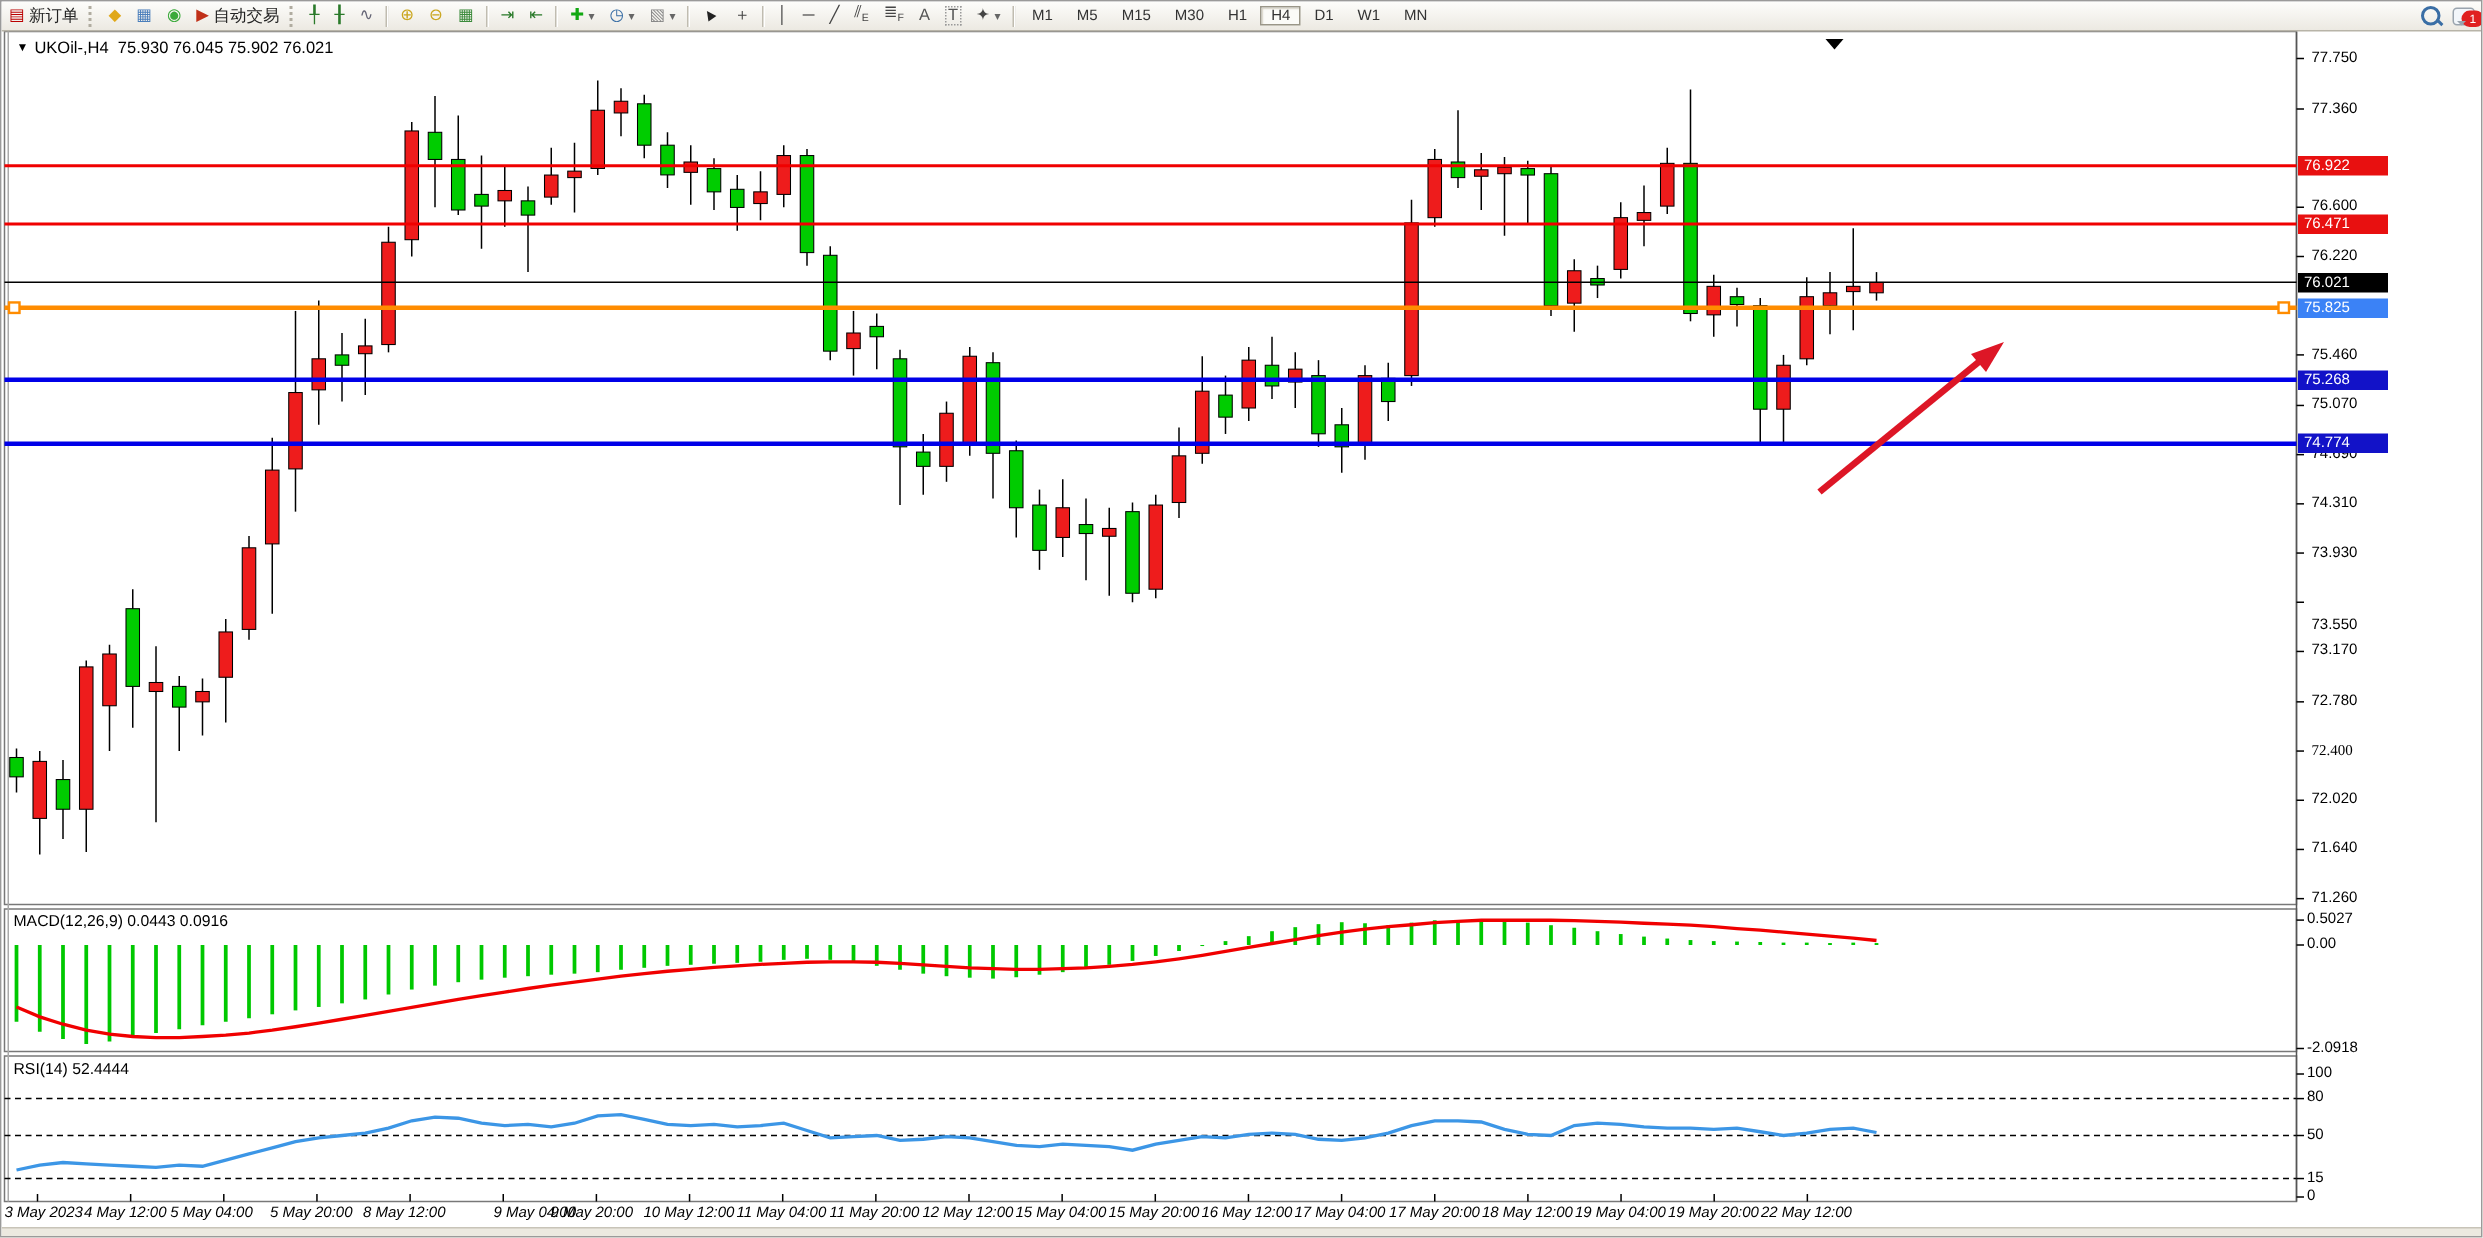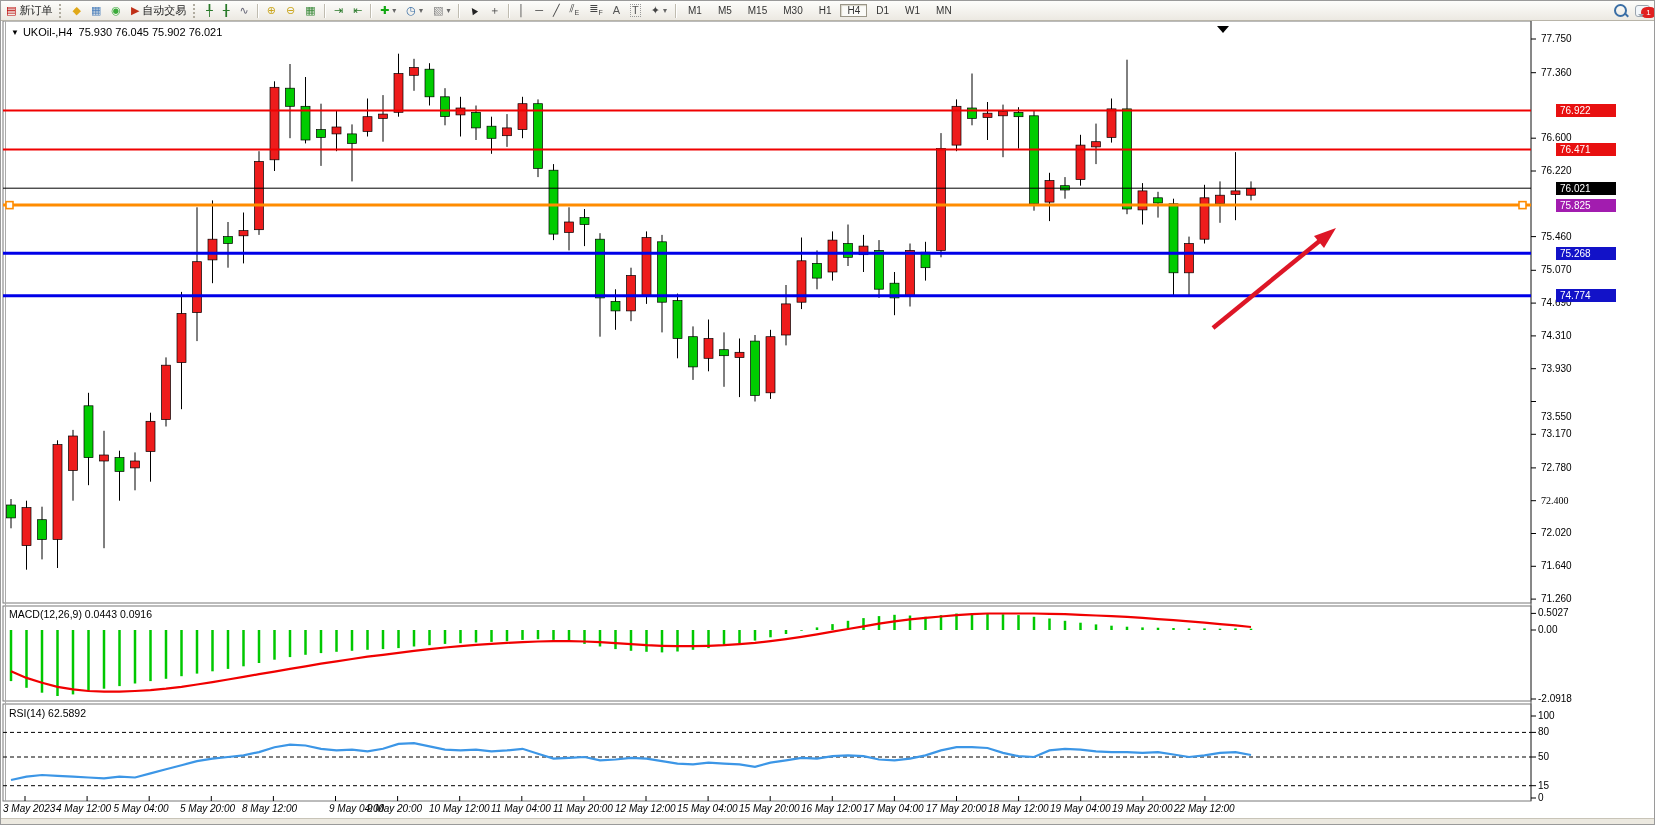--- a/index.html
+++ b/index.html
@@ -17,21 +17,21 @@
   .mag:after{content:"";position:absolute;left:8px;top:8px;width:5px;height:2px;background:#3a6ea5;transform:rotate(45deg);}
   .bubble{position:relative;width:13px;height:10px;border:1.5px solid #9aa4ae;border-radius:3px;background:#f2f6fa;}
   .bubble:after{content:"";position:absolute;left:2px;bottom:-4px;border:3px solid transparent;border-top-color:#9aa4ae;}
   .badge{position:absolute;top:1px;right:-7px;min-width:11px;height:11px;border-radius:6px;background:#e02020;color:#fff;font-size:8px;line-height:11px;text-align:center;padding:0 2px;}
   
   #chartarea{position:absolute;left:0;top:19px;width:1655px;height:806px;background:#ffffff;}
   #chartsvg{position:absolute;left:0;top:0;}
   #title{position:absolute;left:10px;top:6px;font-size:11px;color:#000;z-index:10;}
   #title .tri{font-size:8px;vertical-align:1px;margin-right:4px;}
   .plabel{position:absolute;left:1540px;font-size:10px;color:#000;}
-  .pbadge{position:absolute;left:1531px;width:56px;height:13px;font-size:10px;color:#fff;line-height:13px;padding-left:4px;margin-left:24px;}
+  .pbadge{position:absolute;left:1531px;width:56px;height:13px;font-size:10px;color:#fff;line-height:13px;padding-left:4px;}
   .mlabel{position:absolute;left:1537px;font-size:10px;color:#000;}
   .tlabel{position:absolute;top:783px;font-size:10px;color:#000;font-style:italic;}
   .panel-label{position:absolute;font-size:10.5px;color:#000;z-index:5;}
   #bottomstrip{position:absolute;left:0;top:798px;width:1655px;height:8px;background:#ece9e0;border-top:1px solid #c8c4b8;}
 </style>
 </head>
 <body>
 
 <div id="window">
 
@@ -133,21 +133,21 @@
       <span class="mag"></span>
       <span class="bubble">
           <span class="badge">1</span>
         </span>
     </span>
   </div>
 
   <div id="chartarea">
     <div id="title"><span class="tri">▼</span><span>UKOil-,H4</span>&nbsp;&nbsp;<span>75.930 76.045 75.902 76.021</span></div>
     <div class="panel-label" style="left:8px;top:588px;">MACD(12,26,9) 0.0443 0.0916</div>
-    <div class="panel-label" style="left:8px;top:687px;">RSI(14) 62.5892</div>
+    <div class="panel-label" style="left:8px;top:687px;">RSI(14) 52.4444</div>
     <svg id="chartsvg" width="1655" height="806">
         <rect x="2" y="1" width="1528" height="582" fill="#fff" stroke="#787878" stroke-width="1"></rect>
         <rect x="2" y="586" width="1528" height="95" fill="#fff" stroke="#787878" stroke-width="1"></rect>
         <rect x="2" y="684" width="1528" height="97" fill="#fff" stroke="#787878" stroke-width="1"></rect>
         <line x1="1530" y1="1" x2="1530" y2="781" stroke="#555" stroke-width="1"></line>
         <line x1="4.5" y1="1" x2="4.5" y2="781" stroke="#aaa" stroke-width="1"></line>
         <line x1="10" y1="479.0" x2="10" y2="508.3" stroke="#000000" stroke-width="1"></line>
         <rect x="5.5" y="485.0" width="9" height="12.9" fill="#00cc00" stroke="#000" stroke-width="0.7"></rect>
         <line x1="25.5" y1="480.7" x2="25.5" y2="549.7" stroke="#000000" stroke-width="1"></line>
         <rect x="21.0" y="487.6" width="9" height="38.0" fill="#ee1c1c" stroke="#000" stroke-width="0.7"></rect>
@@ -464,21 +464,21 @@
         <div class="plabel" style="top:375px;margin-top:16px;">73.550</div>
         <div class="plabel" style="top:408px;">73.170</div>
         <div class="plabel" style="top:442px;">72.780</div>
         <div class="plabel" style="top:475px;font-family:Liberation Serif, serif;">72.400</div>
         <div class="plabel" style="top:507px;">72.020</div>
         <div class="plabel" style="top:540px;">71.640</div>
         <div class="plabel" style="top:573px;">71.260</div>
         <div class="pbadge" style="top:84px;background:#e81010;">76.922</div>
         <div class="pbadge" style="top:123px;background:#e81010;">76.471</div>
         <div class="pbadge" style="top:162px;background:#000000;">76.021</div>
-        <div class="pbadge" style="top:179px;background:#a21caf;">75.825</div>
+        <div class="pbadge" style="top:179px;background:#3b82f6;">75.825</div>
         <div class="pbadge" style="top:227px;background:#1212c8;">75.268</div>
         <div class="pbadge" style="top:269px;background:#1212c8;">74.774</div>
         <div class="mlabel" style="top:587px;">0.5027</div>
         <div class="mlabel" style="top:604px;">0.00</div>
         <div class="mlabel" style="top:673px;">-2.0918</div>
         <div class="mlabel" style="top:690px;">100</div>
         <div class="mlabel" style="top:706px;">80</div>
         <div class="mlabel" style="top:731px;">50</div>
         <div class="mlabel" style="top:760px;">15</div>
         <div class="mlabel" style="top:772px;">0</div>

